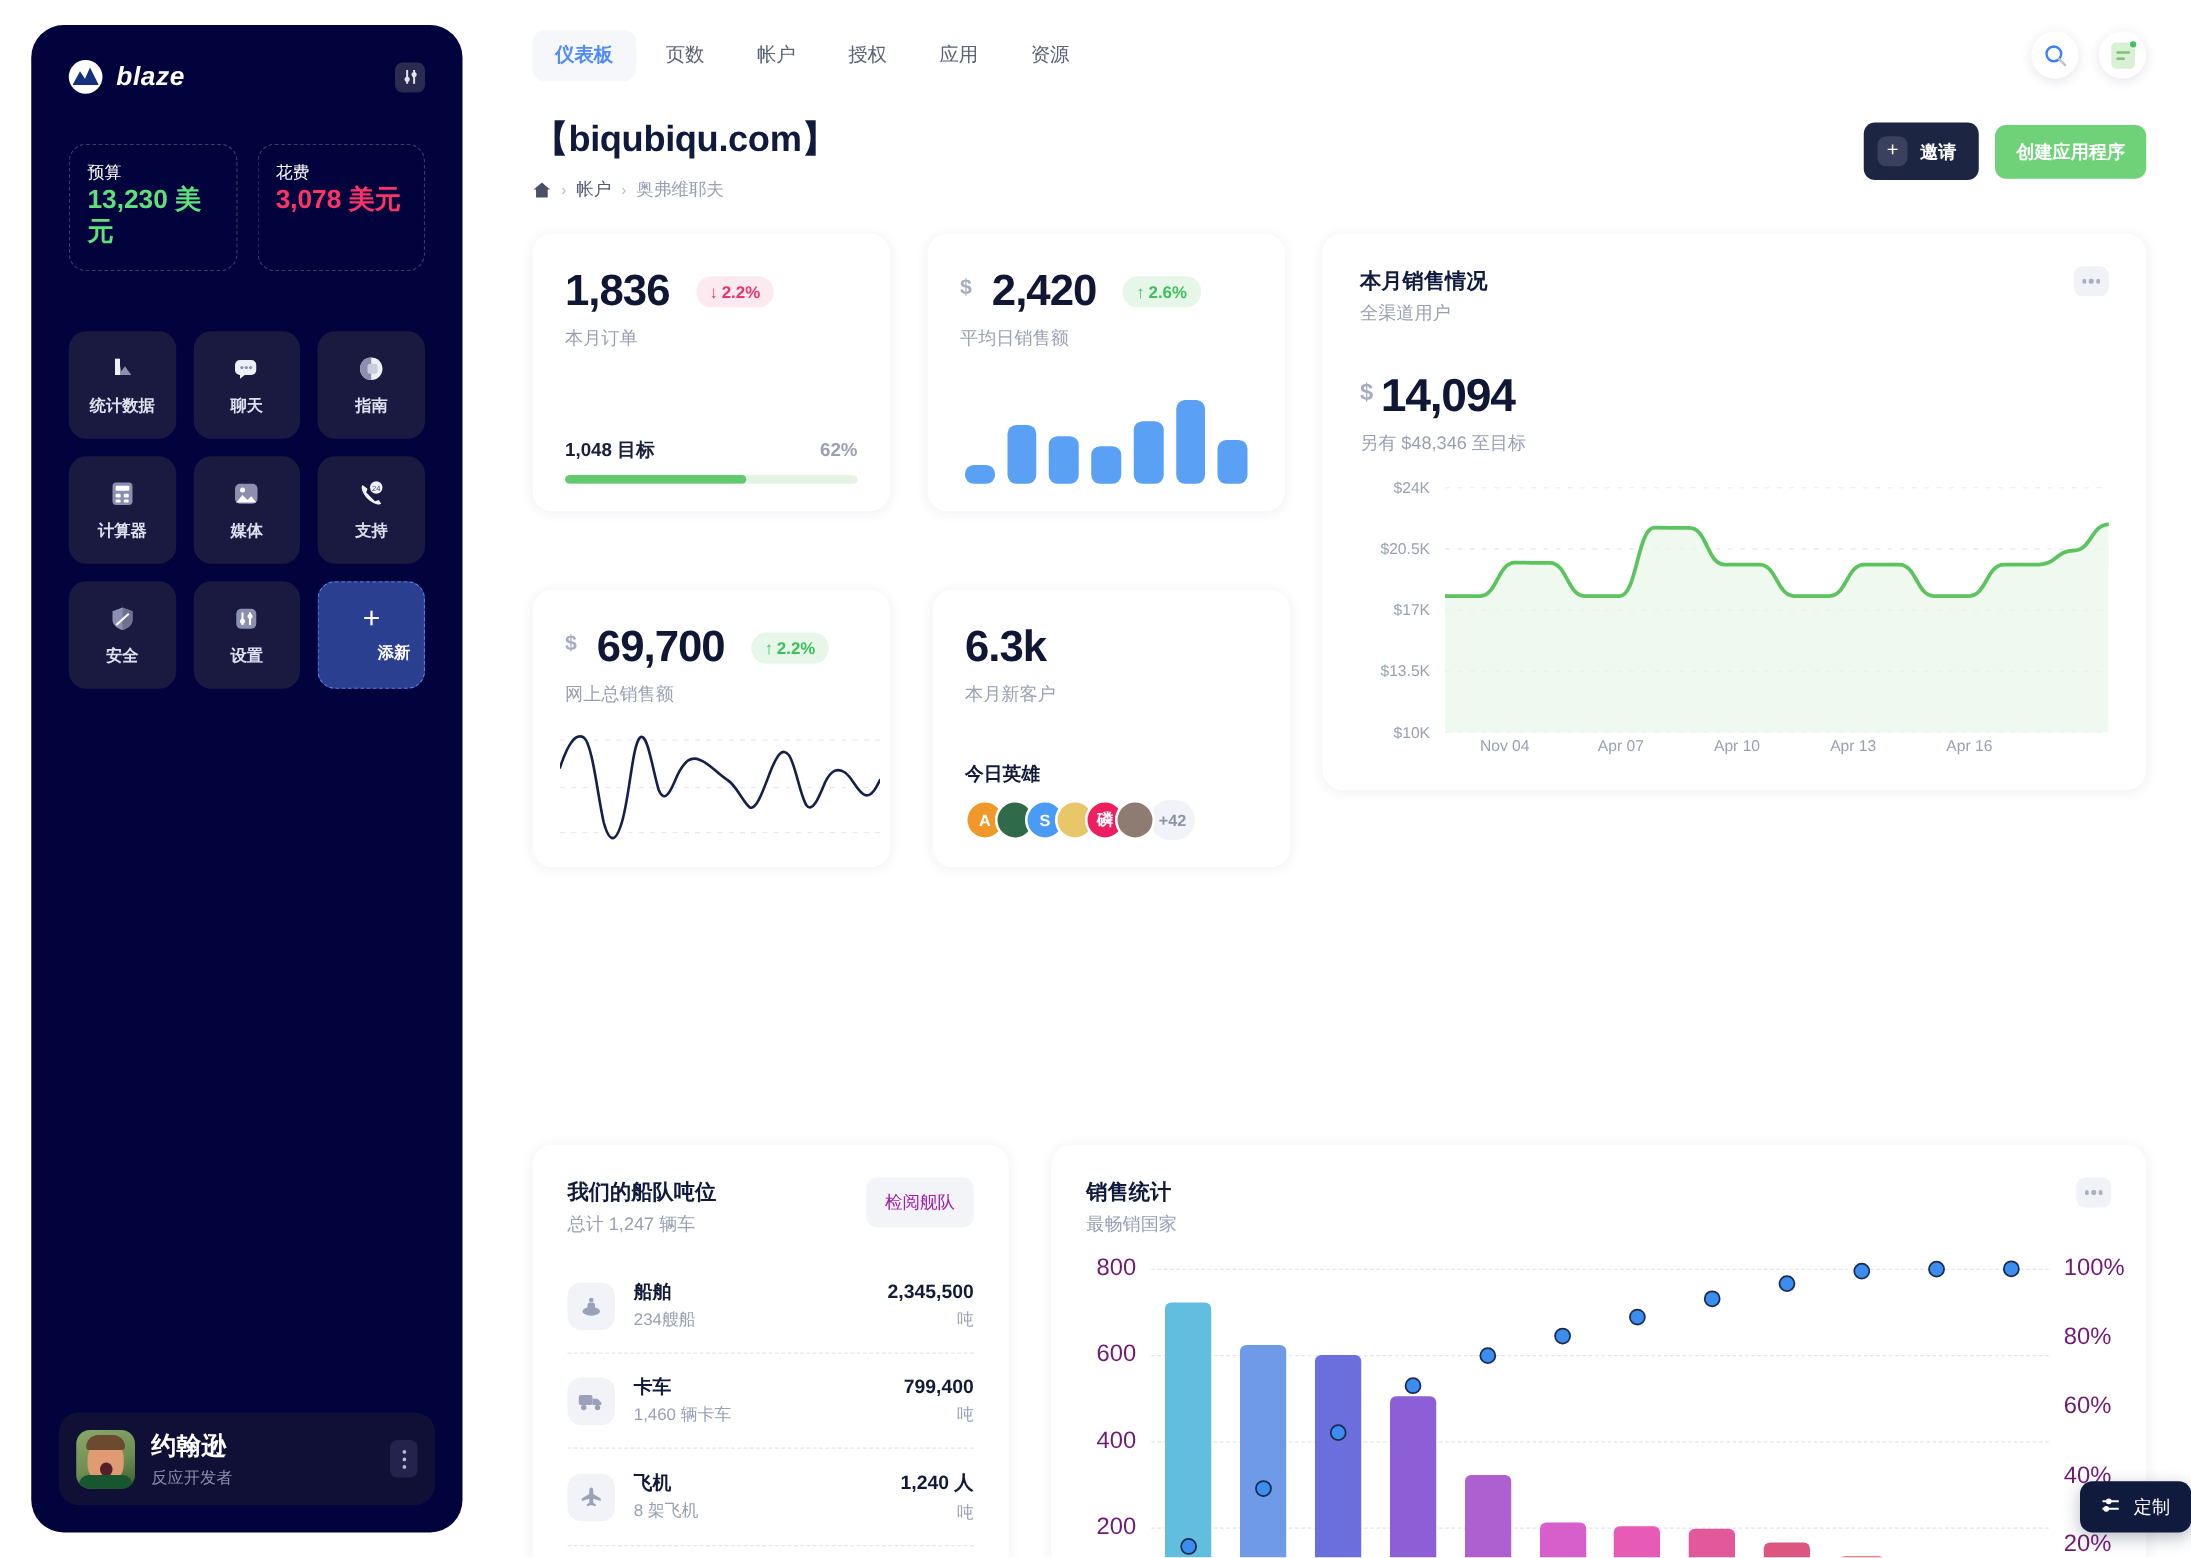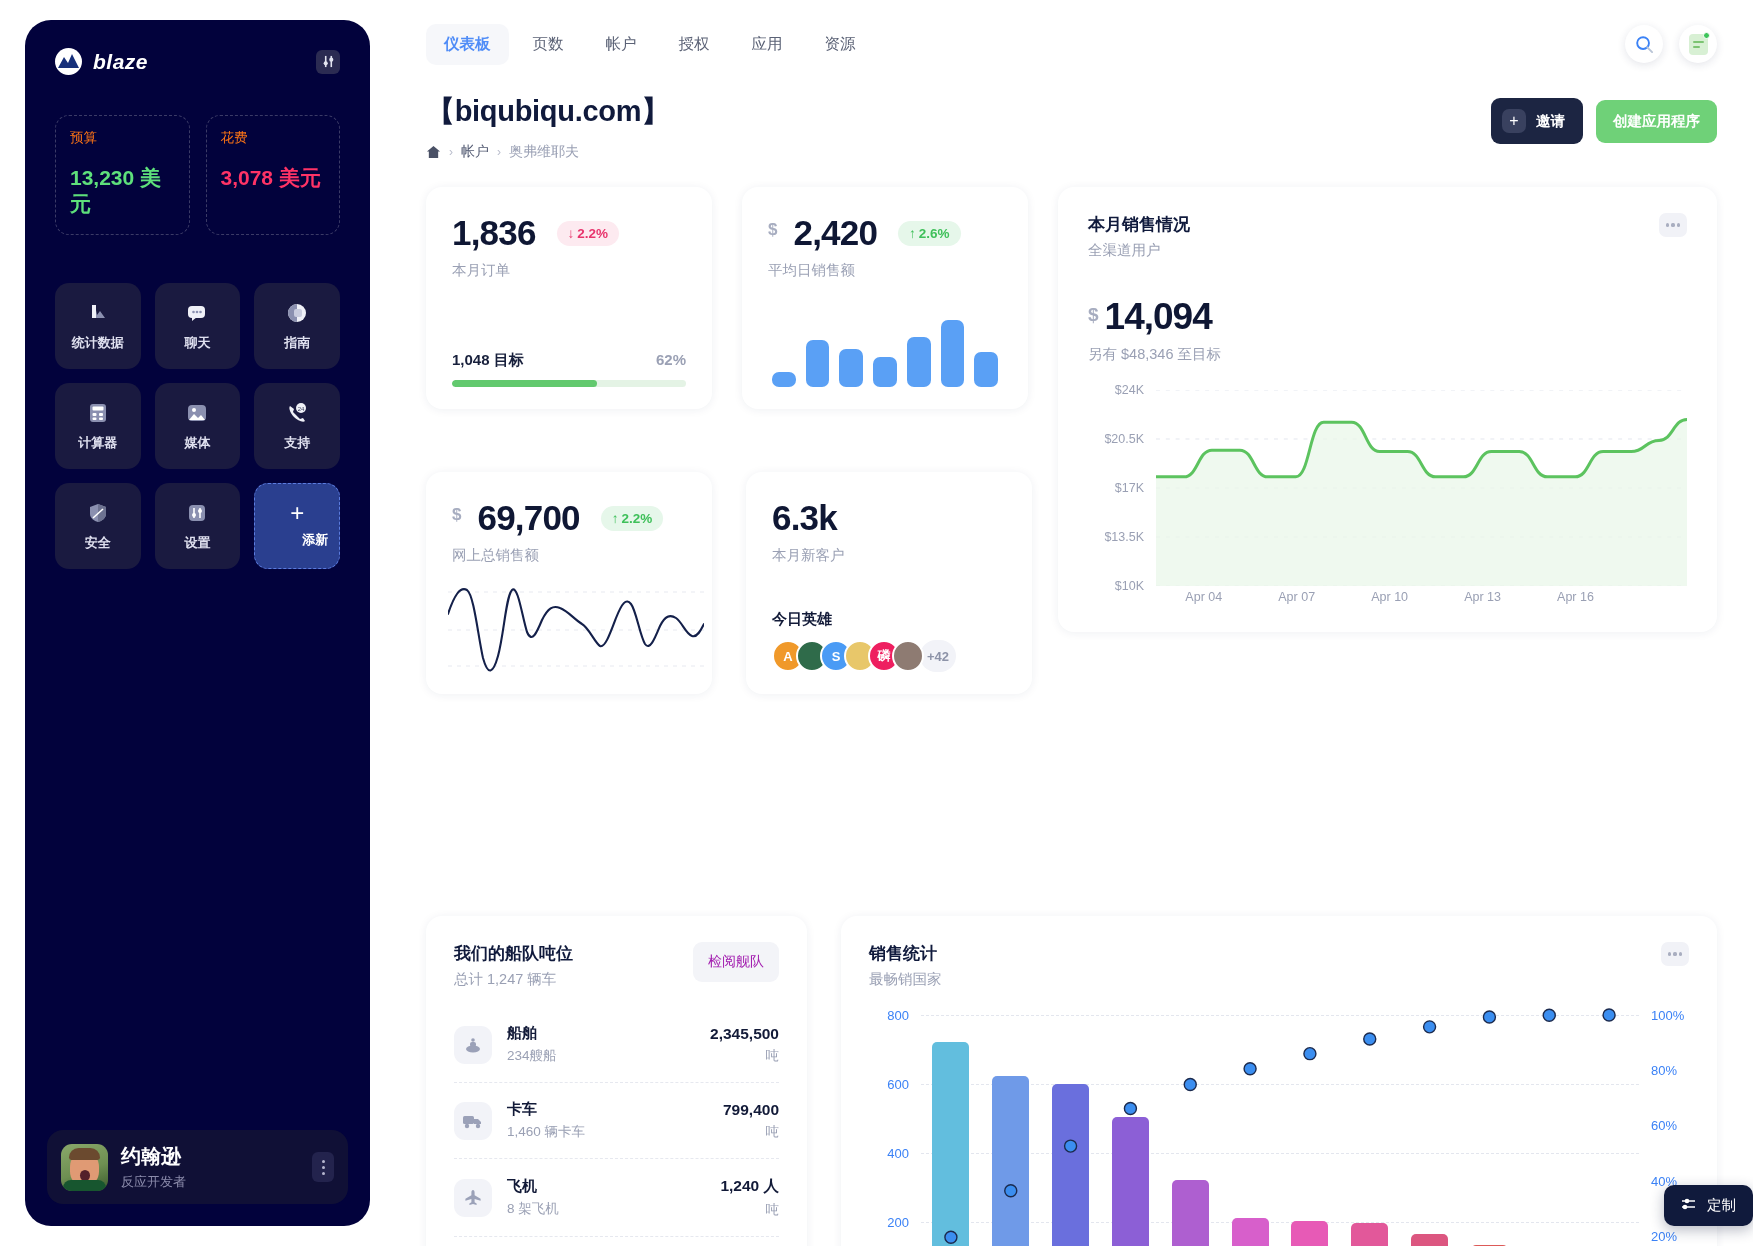--- a/index.html
+++ b/index.html
@@ -21,21 +21,21 @@
   }
   .sb-top { display: flex; align-items: center; justify-content: space-between; padding: 28px 30px 0 30px; }
   .brand { display: flex; align-items: center; gap: 11px; }
   .brand-logo { width: 27px; height: 27px; border-radius: 50%; background: #fff; position: relative; overflow: hidden; }
   .brand-logo svg { position: absolute; left: 3px; top: 6px; }
   .brand-name { color: #fff; font-size: 21px; font-weight: bold; font-style: italic; letter-spacing: .5px; }
   .sb-cfg-btn { width: 24px; height: 24px; border-radius: 6px; background: #2b2b52; display: flex; align-items: center; justify-content: center; cursor: pointer; }
 
   .budget-row { display: flex; gap: 16px; padding: 40px 30px 0 30px; }
   .budget-box { flex: 1; border: 1px dashed #3b3b66; border-radius: 14px; padding: 13px 14px 16px 14px; min-height: 93px; }
-  .budget-label { color: #f97316; font-size: 13.5px; margin-bottom: 18px; }
+  .budget-label { color: #ffffff; font-size: 13.5px; margin-bottom: 0; }
   .budget-val { font-size: 21px; font-weight: bold; line-height: 1.25; }
   .budget-green { color: #5ee07b; }
   .budget-pink { color: #ff3366; }
 
   .nav-grid { display: grid; grid-template-columns: repeat(3, 1fr); gap: 14px; padding: 48px 30px 0 30px; }
   .nav-tile {
     background: #1a1a40; border-radius: 14px; height: 86px;
     display: flex; flex-direction: column; align-items: center; justify-content: center;
     gap: 8px; cursor: pointer;
   }
@@ -144,21 +144,21 @@
   .fleet-name { font-size: 15px; font-weight: bold; color: #121a38; }
   .fleet-meta { font-size: 13.5px; color: #9aa0b4; margin-top: 4px; }
   .fleet-right { margin-left: auto; text-align: right; }
   .fleet-val { font-size: 15.5px; font-weight: bold; color: #121a38; }
   .fleet-unit { font-size: 13.5px; color: #9aa0b4; margin-top: 4px; }
 
   .stats { padding: 26px 28px 18px 28px; }
   .pareto { position: relative; height: 310px; margin-top: 26px; }
   .p-left { position: absolute; left: 0; top: 0; bottom: 34px; width: 48px; }
   .p-right { position: absolute; right: 0; top: 0; bottom: 34px; width: 46px; }
-  .p-tick { position: absolute; font-size: 13px; color: #3b82f6; transform: translateY(-50%); }
+  .p-tick { position: absolute; font-size: 19px; color: #701a75; transform: translateY(-50%); }
   .p-left .p-tick { right: 8px; }
   .p-right .p-tick { left: 8px; }
   .p-plot { position: absolute; left: 52px; right: 50px; top: 0; bottom: 34px; }
   .p-grid { position: absolute; left: 0; right: 0; border-top: 1px dashed #e3e6ee; }
   .bars { position: absolute; left: 0; right: 0; bottom: 0; top: 0; display: flex; align-items: flex-end; gap: 0; }
   .bar-cell { flex: 1; display: flex; justify-content: center; align-items: flex-end; height: 100%; }
   .bar { width: 62%; border-radius: 5px 5px 0 0; }
 
   .customize {
     position: absolute; right: 0px; bottom: 20px;
@@ -445,21 +445,21 @@
       <line x1="0" y1="0" x2="540" y2="0" stroke="#e3e6ee" stroke-width="1" stroke-dasharray="4 6"></line>
                 <line x1="0" y1="49" x2="540" y2="49" stroke="#e3e6ee" stroke-width="1" stroke-dasharray="4 6"></line>
                 <line x1="0" y1="98" x2="540" y2="98" stroke="#e3e6ee" stroke-width="1" stroke-dasharray="4 6"></line>
                 <line x1="0" y1="147" x2="540" y2="147" stroke="#e3e6ee" stroke-width="1" stroke-dasharray="4 6"></line>
                 <line x1="0" y1="196" x2="540" y2="196" stroke="#e3e6ee" stroke-width="1" stroke-dasharray="4 6"></line>
       <path d="M0 86.8 C14.210526315789473 86.8, 14.210526315789473 86.8, 28.421052631578945 86.8 C42.63157894736842 86.8, 42.63157894736842 60.20000000000002, 56.84210526315789 60.20000000000002 C71.05263157894737 60.20000000000002, 71.05263157894737 60.20000000000002, 85.26315789473684 60.20000000000002 C99.4736842105263 60.20000000000002, 99.4736842105263 86.8, 113.68421052631578 86.8 C127.89473684210526 86.8, 127.89473684210526 86.8, 142.10526315789474 86.8 C156.31578947368422 86.8, 156.31578947368422 32.19999999999999, 170.52631578947367 32.19999999999999 C184.73684210526315 32.19999999999999, 184.73684210526315 32.19999999999999, 198.94736842105263 32.19999999999999 C213.15789473684208 32.19999999999999, 213.15789473684208 61.599999999999994, 227.36842105263156 61.599999999999994 C241.57894736842104 61.599999999999994, 241.57894736842104 61.599999999999994, 255.78947368421052 61.599999999999994 C270 61.599999999999994, 270 86.8, 284.2105263157895 86.8 C298.42105263157896 86.8, 298.42105263157896 86.8, 312.63157894736844 86.8 C326.8421052631579 86.8, 326.8421052631579 61.599999999999994, 341.05263157894734 61.599999999999994 C355.2631578947368 61.599999999999994, 355.2631578947368 61.599999999999994, 369.4736842105263 61.599999999999994 C383.6842105263158 61.599999999999994, 383.6842105263158 86.8, 397.89473684210526 86.8 C412.10526315789474 86.8, 412.10526315789474 86.8, 426.3157894736842 86.8 C440.52631578947364 86.8, 440.52631578947364 61.599999999999994, 454.7368421052631 61.599999999999994 C468.9473684210526 61.599999999999994, 468.9473684210526 61.599999999999994, 483.1578947368421 61.599999999999994 C497.36842105263156 61.599999999999994, 497.36842105263156 50.400000000000006, 511.57894736842104 50.400000000000006 C525.7894736842105 50.400000000000006, 525.7894736842105 29.400000000000006, 540 29.400000000000006 L540 196 L0 196 Z" fill="#eaf7e9" opacity="0.75"></path>
       <path d="M0 86.8 C14.210526315789473 86.8, 14.210526315789473 86.8, 28.421052631578945 86.8 C42.63157894736842 86.8, 42.63157894736842 60.20000000000002, 56.84210526315789 60.20000000000002 C71.05263157894737 60.20000000000002, 71.05263157894737 60.20000000000002, 85.26315789473684 60.20000000000002 C99.4736842105263 60.20000000000002, 99.4736842105263 86.8, 113.68421052631578 86.8 C127.89473684210526 86.8, 127.89473684210526 86.8, 142.10526315789474 86.8 C156.31578947368422 86.8, 156.31578947368422 32.19999999999999, 170.52631578947367 32.19999999999999 C184.73684210526315 32.19999999999999, 184.73684210526315 32.19999999999999, 198.94736842105263 32.19999999999999 C213.15789473684208 32.19999999999999, 213.15789473684208 61.599999999999994, 227.36842105263156 61.599999999999994 C241.57894736842104 61.599999999999994, 241.57894736842104 61.599999999999994, 255.78947368421052 61.599999999999994 C270 61.599999999999994, 270 86.8, 284.2105263157895 86.8 C298.42105263157896 86.8, 298.42105263157896 86.8, 312.63157894736844 86.8 C326.8421052631579 86.8, 326.8421052631579 61.599999999999994, 341.05263157894734 61.599999999999994 C355.2631578947368 61.599999999999994, 355.2631578947368 61.599999999999994, 369.4736842105263 61.599999999999994 C383.6842105263158 61.599999999999994, 383.6842105263158 86.8, 397.89473684210526 86.8 C412.10526315789474 86.8, 412.10526315789474 86.8, 426.3157894736842 86.8 C440.52631578947364 86.8, 440.52631578947364 61.599999999999994, 454.7368421052631 61.599999999999994 C468.9473684210526 61.599999999999994, 468.9473684210526 61.599999999999994, 483.1578947368421 61.599999999999994 C497.36842105263156 61.599999999999994, 497.36842105263156 50.400000000000006, 511.57894736842104 50.400000000000006 C525.7894736842105 50.400000000000006, 525.7894736842105 29.400000000000006, 540 29.400000000000006" fill="none" stroke="#5cc35f" stroke-width="3" stroke-linecap="round" stroke-linejoin="round" vector-effect="non-scaling-stroke"></path>
     </svg>
             </div>
           <div class="x-ticks" id="area-xticks">
-              <div class="x-tick" style="left: 9%;">Apr 04</div>
+              <div class="x-tick" style="left: 9%;">Nov 04</div>
               <div class="x-tick" style="left: 26.5%;">Apr 07</div>
               <div class="x-tick" style="left: 44%;">Apr 10</div>
               <div class="x-tick" style="left: 61.5%;">Apr 13</div>
               <div class="x-tick" style="left: 79%;">Apr 16</div>
             </div>
         </div>
       </div>
     </div>
 
     <div class="row2">

